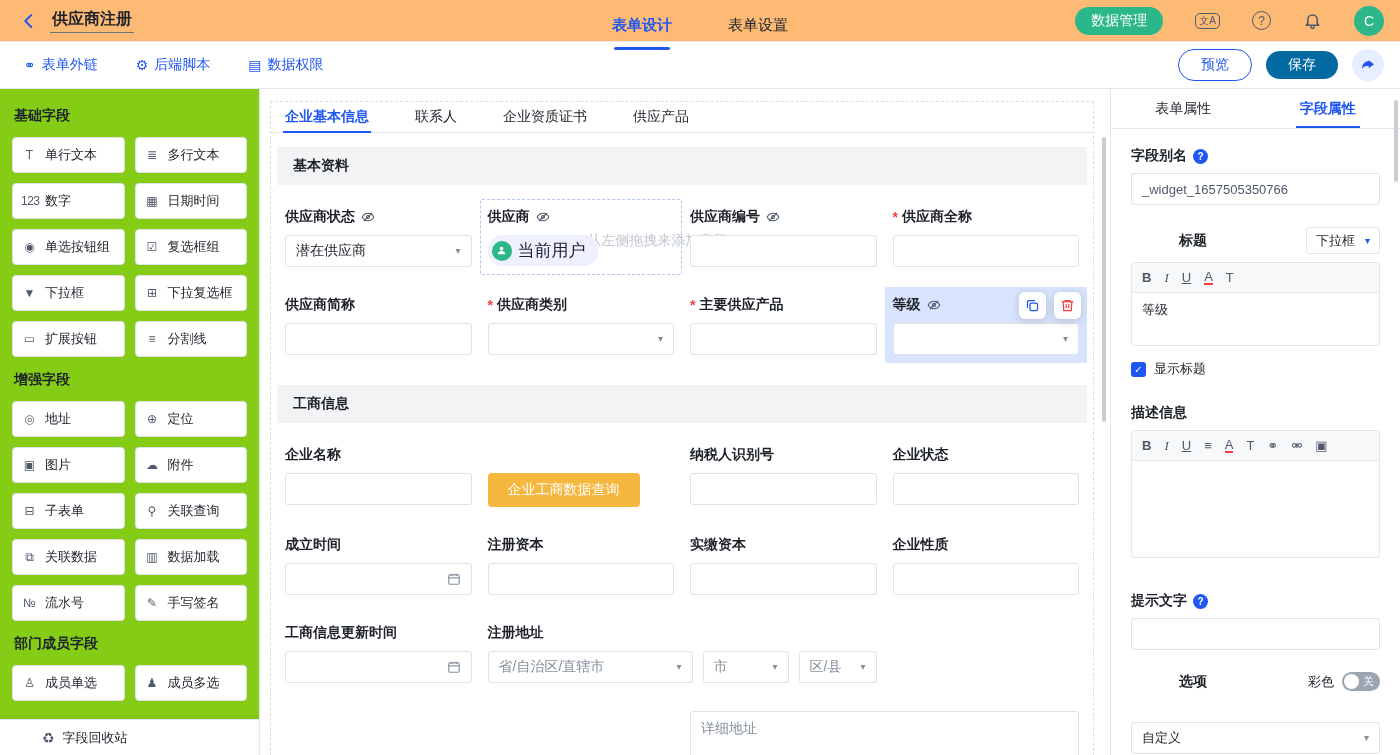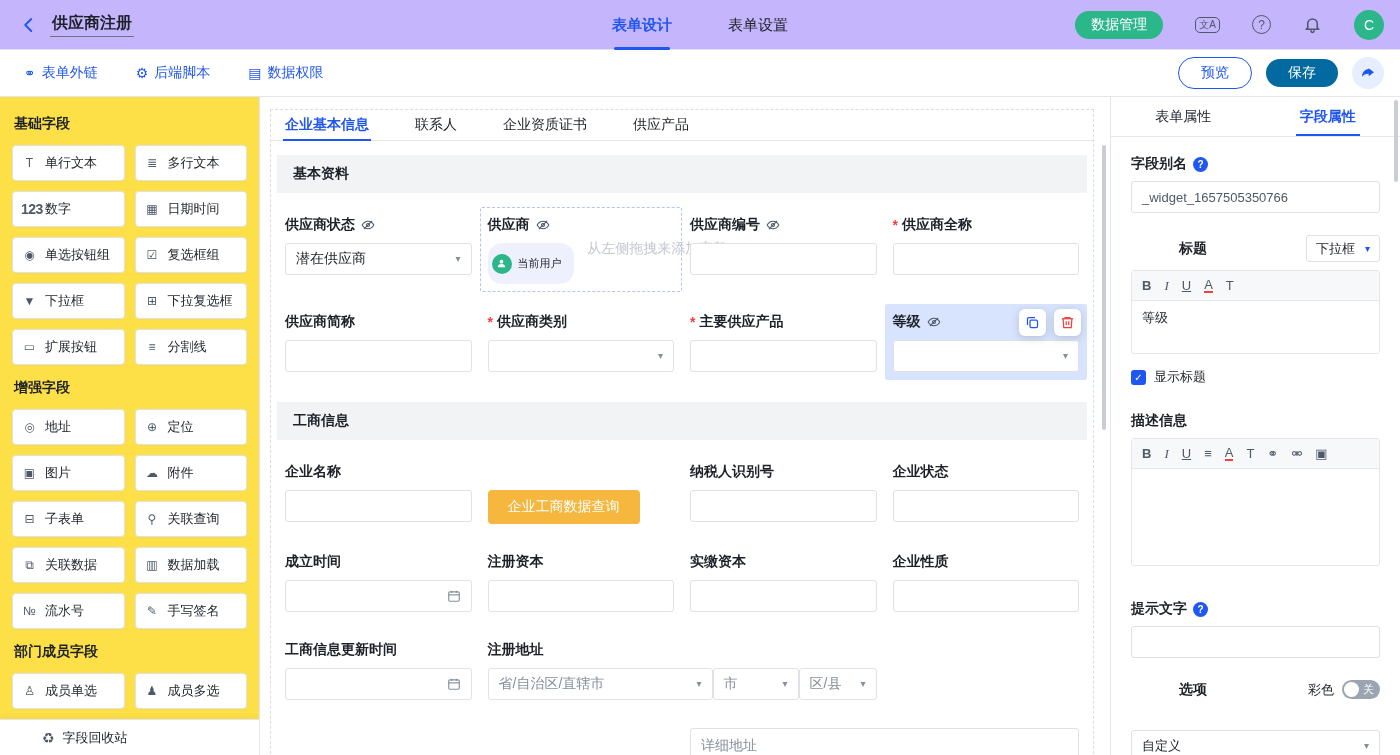--- a/index.html
+++ b/index.html
@@ -1,22 +1,22 @@
 <!DOCTYPE html>
 <html><head>
 <meta charset="utf-8">
 <style>
   *{margin:0;padding:0;box-sizing:border-box;}
   html,body{width:1400px;height:755px;overflow:hidden;background:#fff;
     font-family:"Liberation Sans","DejaVu Sans",sans-serif;color:#1d2129;font-size:14px;}
   .app{width:1400px;height:755px;display:flex;flex-direction:column;position:relative;}
 
   
-  .topbar{height:50px;flex:none;display:flex;align-items:center;justify-content:space-between;
-    border-bottom:1px solid #e5e6eb;padding:0 16px 0 18px;background:#c4b5fd;position:relative;z-index:6;}
+  .topbar{height:42px;flex:none;display:flex;align-items:center;justify-content:space-between;
+    border-bottom:1px solid #e5e6eb;padding:0 16px 0 18px;background:#fdba74;position:relative;z-index:6;}
   .tb-left{display:flex;align-items:center;gap:10px;}
   .back-btn{width:22px;height:22px;display:flex;align-items:center;justify-content:center;cursor:pointer;}
   .page-title{font-size:16px;font-weight:bold;border-bottom:1px solid #6b7280;padding:0 2px 2px;}
   .tb-tabs{position:absolute;left:50%;transform:translateX(-50%);top:0;height:50px;display:flex;gap:56px;}
   .tb-tab{height:50px;display:flex;align-items:center;font-size:15px;cursor:pointer;position:relative;color:#1d2129;}
   .tb-tab.active{color:#2057f0;font-weight:bold;}
   .tb-tab.active::after{content:"";position:absolute;left:2px;right:2px;bottom:0;height:3px;background:#2057f0;border-radius:2px;}
   .tb-right{display:flex;align-items:center;gap:32px;}
   .pill-green{background:#2bb78a;color:#fff;font-size:14px;height:28px;padding:0 16px;border-radius:14px;
     display:flex;align-items:center;cursor:pointer;}
@@ -36,27 +36,27 @@
   .sb-right{display:flex;align-items:center;gap:14px;}
   .btn-outline{height:32px;padding:0 22px;border:1px solid #2057f0;color:#2057f0;background:#fff;border-radius:16px;
     display:flex;align-items:center;cursor:pointer;}
   .btn-primary{height:28px;padding:0 22px;background:#0369a1;color:#fff;border-radius:16px;display:flex;align-items:center;cursor:pointer;}
   .btn-share{width:32px;height:32px;border-radius:50%;background:#e6eeff;display:flex;align-items:center;justify-content:center;cursor:pointer;}
 
   
   .main{flex:1;display:flex;min-height:0;position:relative;}
 
   
-  .sidebar{width:260px;flex:none;border-right:1px solid #e5e6eb;background:#fde047;padding:4px 12px 40px;position:relative;overflow:hidden;}
+  .sidebar{width:260px;flex:none;border-right:1px solid #e5e6eb;background:#84cc16;padding:4px 12px 40px;position:relative;overflow:hidden;}
   .side-heading{font-size:14px;font-weight:bold;margin:14px 2px 12px;}
   .side-grid{display:grid;grid-template-columns:1fr 1fr;gap:10px;}
   .side-item{height:36px;background:#fff;border:1px solid #e0e2e8;border-radius:4px;display:flex;align-items:center;
     padding:0 8px;gap:7px;font-size:13px;cursor:grab;box-shadow:0 1px 2px rgba(0,0,0,.02);}
   .side-item .glyph{width:17px;font-size:12px;color:#4e5969;text-align:center;flex:none;}
-  .side-item .glyph.sm{font-size:14px;letter-spacing:-0.5px;font-weight:bold;}
+  .side-item .glyph.sm{font-size:12px;letter-spacing:-0.5px;}
   .recycle{position:absolute;left:0;bottom:0;width:100%;height:36px;border-top:1px solid #e5e6eb;background:#fff;
     display:flex;align-items:center;gap:8px;padding-left:42px;font-size:13px;cursor:pointer;box-shadow:0 -2px 6px rgba(0,0,0,.04);}
   .recycle .glyph{color:#4e5969;font-size:14px;}
 
   
   .canvas{flex:1;background:#fff;position:relative;padding-top:12px;overflow:hidden;min-width:0;}
   .dropzone{margin:0 16px 0 10px;border:1px dashed #d9dde4;position:relative;min-height:700px;}
   .c-tabs{display:flex;gap:42px;padding:0 0 0 12px;border-bottom:1px solid #e5e6eb;height:31px;}
   .c-tab{font-size:14px;cursor:pointer;position:relative;display:flex;align-items:center;padding:0 2px;}
   .c-tab.active{color:#2057f0;font-weight:bold;}
@@ -74,29 +74,29 @@
     display:flex;align-items:center;justify-content:center;cursor:pointer;}
   .flabel{font-size:14px;color:#1d2129;font-weight:600;margin-bottom:8px;display:flex;align-items:center;gap:6px;height:20px;}
   .req{color:#f53f3f;margin-right:-2px;}
   .input{height:32px;border:1px solid #dfe1e6;border-radius:3px;background:#fff;width:100%;display:flex;
     align-items:center;padding:0 10px;font-size:14px;color:#1d2129;position:relative;}
   .select{justify-content:space-between;cursor:pointer;}
   .chev{color:#86909c;font-size:10px;line-height:1;}
   .chev.blue{color:#2057f0;}
   .ph{color:#86909c;}
   .date{justify-content:flex-end;}
-  .user-tag{display:inline-flex;align-items:center;gap:6px;background:#eef0fe;border-radius:14px;height:41px;
-    padding:0 12px 0 4px;font-size:11px;cursor:pointer;}
+  .user-tag{display:inline-flex;align-items:center;gap:6px;background:#eef0fe;border-radius:14px;height:31px;
+    padding:0 12px 0 4px;font-size:17px;cursor:pointer;}
   .tag-avatar{width:20px;height:20px;border-radius:50%;background:#2bb78a;display:flex;align-items:center;justify-content:center;}
   .btn-yellow{height:34px;width:152px;background:#f5b73e;color:#fff;font-size:14px;border-radius:4px;
     display:flex;align-items:center;justify-content:center;cursor:pointer;}
   .spacer{height:28px;}
   .span2{grid-column:span 2;}
   .col34{grid-column:3/5;}
-  .addr-row{display:flex;}
+  .addr-row{display:flex;gap:10px;}
   .addr-row .input{flex:1;}
   .addr-row .w86{flex:none;width:86px;}
   .addr-row .w78{flex:none;width:78px;}
   .textarea{border:1px solid #dfe1e6;border-radius:3px;background:#fff;height:48px;padding:8px 10px;font-size:14px;}
 
   
   .panel{width:290px;flex:none;border-left:1px solid #e5e6eb;background:#fff;padding:0 20px;position:relative;overflow:hidden;}
   .p-tabs{display:flex;height:40px;border-bottom:1px solid #e5e6eb;margin:0 -20px;}
   .p-tab{flex:1;display:flex;align-items:center;justify-content:center;font-size:14px;cursor:pointer;position:relative;}
   .p-tab.active{color:#2057f0;font-weight:bold;}

